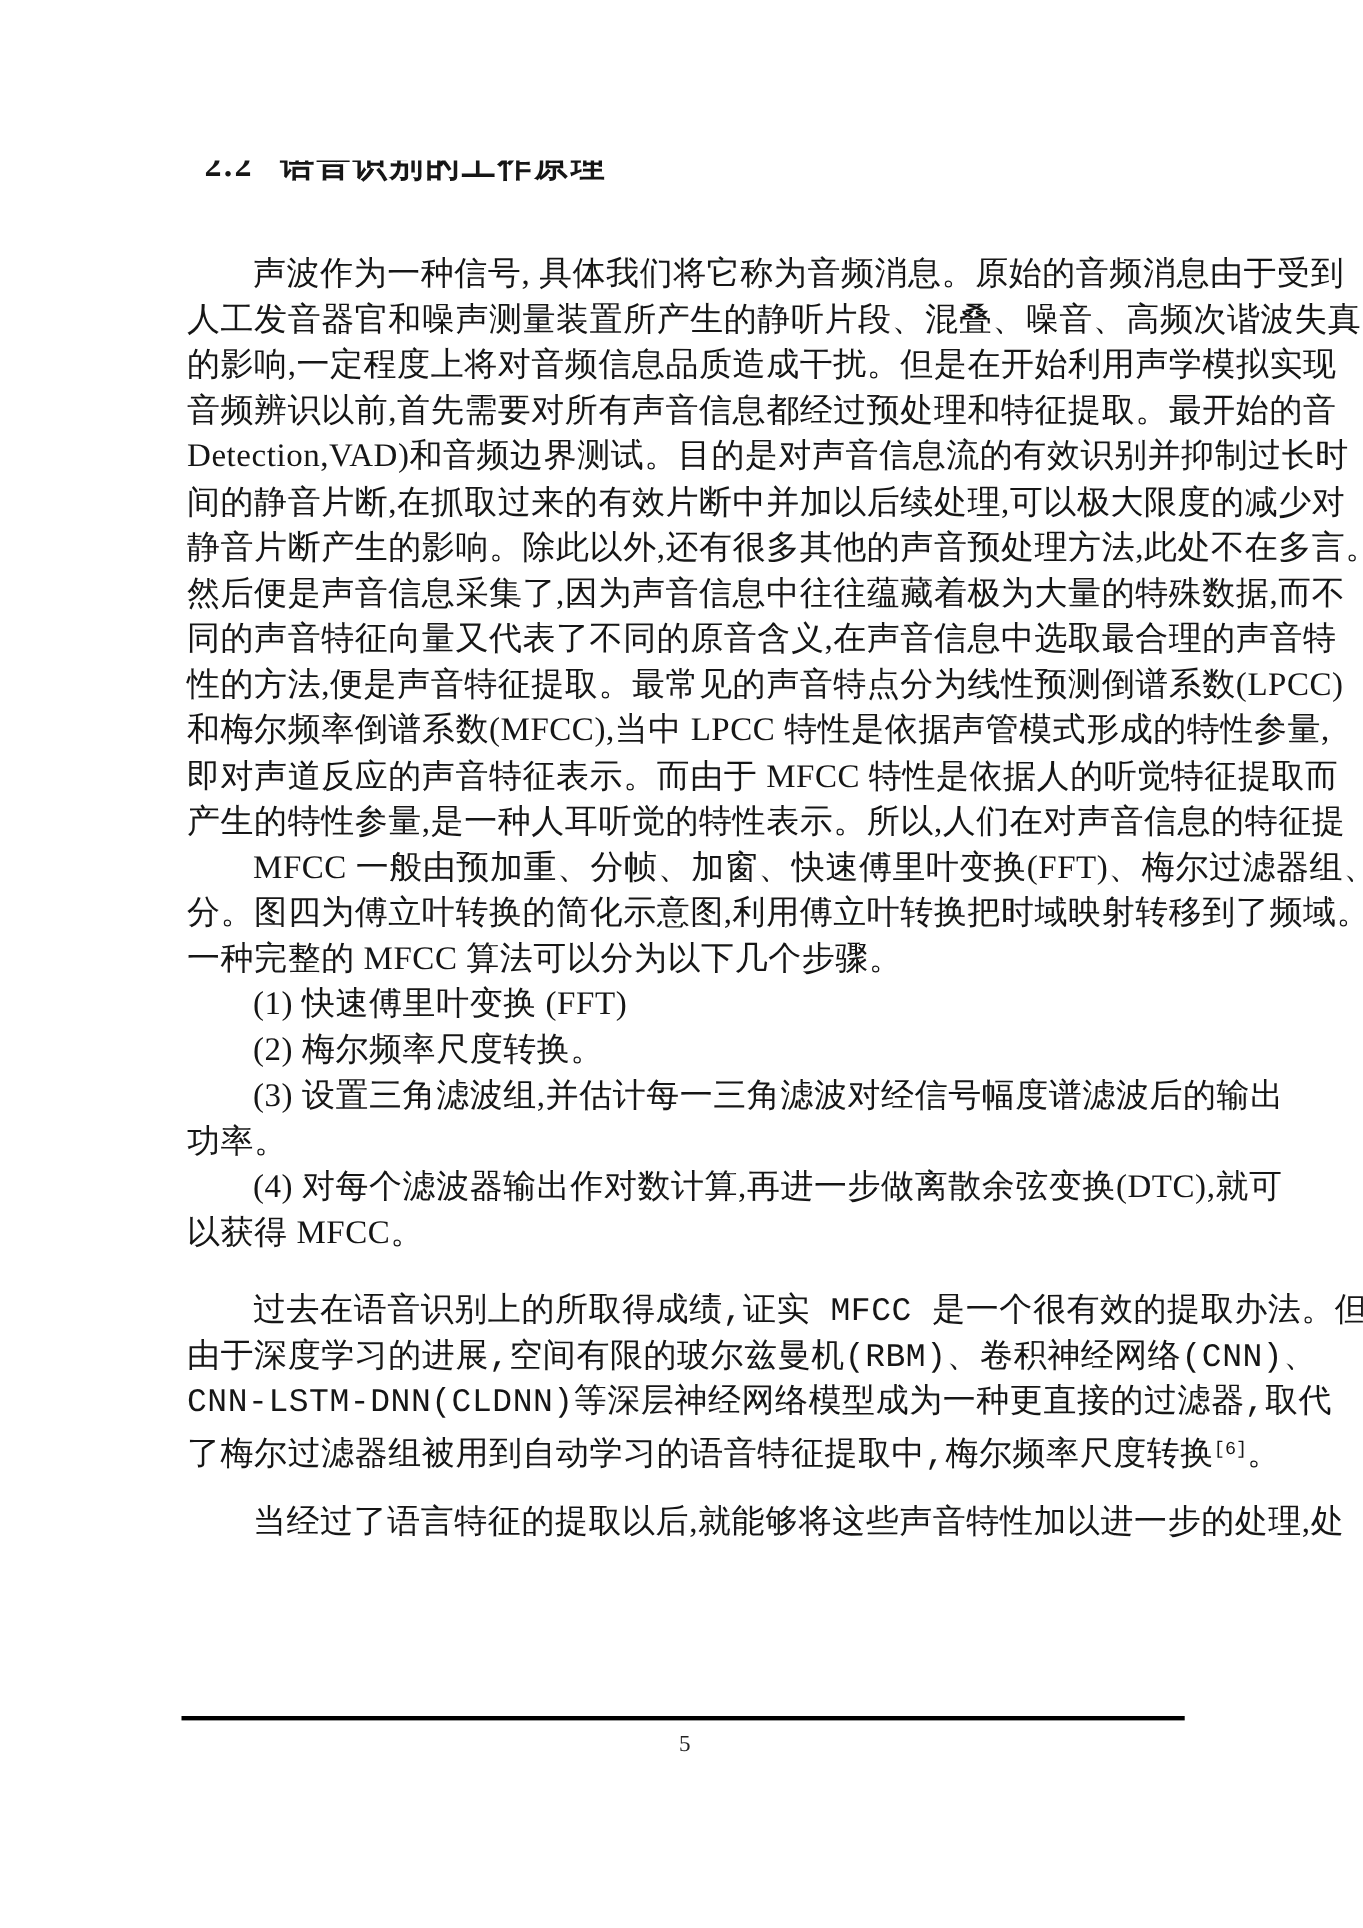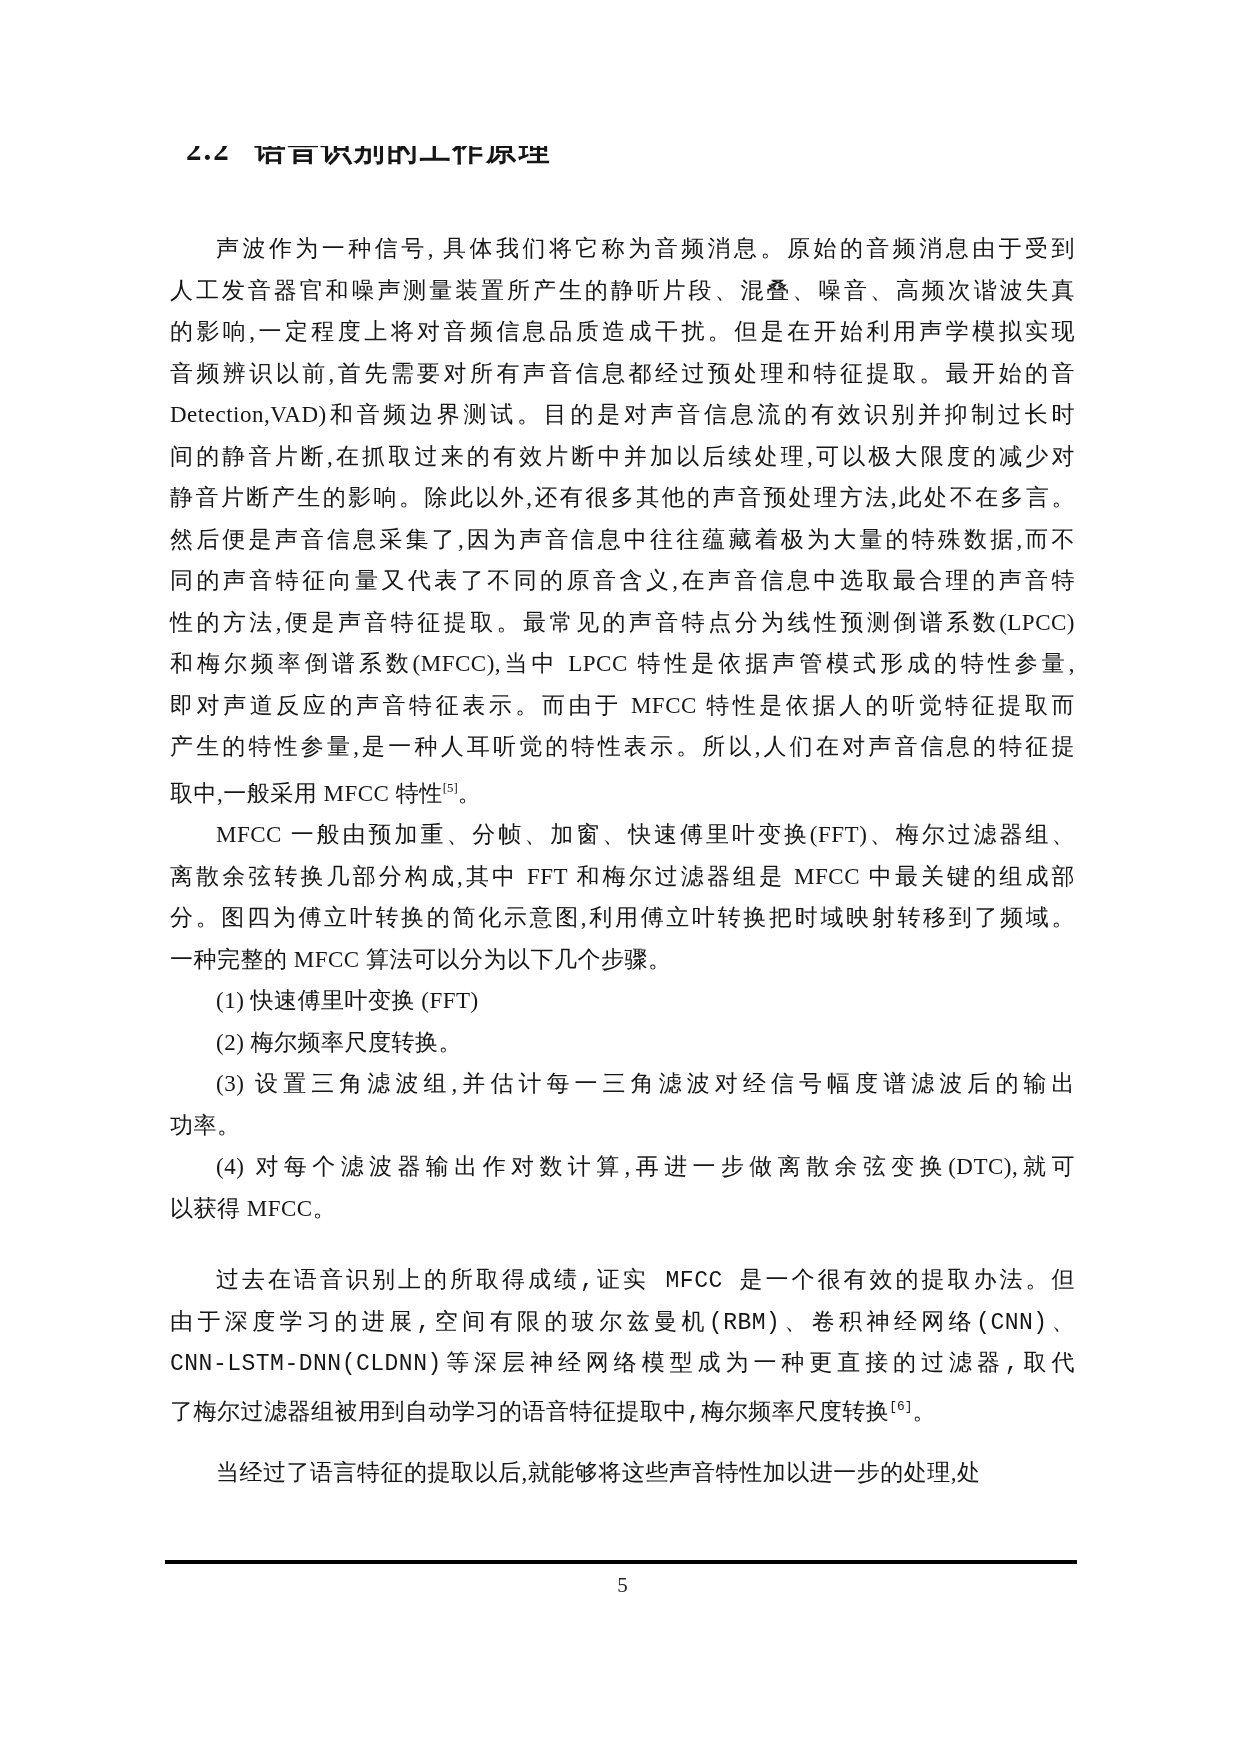--- a/index.html
+++ b/index.html
@@ -36,21 +36,21 @@
     white-space: nowrap;
   }
   .heading .heading-title { margin-left: 24px; }
 
   .para { margin: 0; }
   .para-first { margin-top: 55px; }
   .gap-before { margin-top: 32px; font-family: Liberation Mono, monospace; }
   .gap-before-small { margin-top: 18px; }
 
   .line {
-    font-size: 23px;
+    font-size: 30px;
     line-height: 41.5px;
     white-space: nowrap;
     text-align: justify;
     text-align-last: justify;
     letter-spacing: 0.5px;
   }
   .line.end {
     text-align-last: left;
   }
   .line.ind {
@@ -97,26 +97,24 @@
     <div class="line">音频辨识以前,首先需要对所有声音信息都经过预处理和特征提取。最开始的音</div>
     <div class="line">Detection,VAD)和音频边界测试。目的是对声音信息流的有效识别并抑制过长时</div>
     <div class="line">间的静音片断,在抓取过来的有效片断中并加以后续处理,可以极大限度的减少对</div>
     <div class="line">静音片断产生的影响。除此以外,还有很多其他的声音预处理方法,此处不在多言。</div>
     <div class="line">然后便是声音信息采集了,因为声音信息中往往蕴藏着极为大量的特殊数据,而不</div>
     <div class="line">同的声音特征向量又代表了不同的原音含义,在声音信息中选取最合理的声音特</div>
     <div class="line">性的方法,便是声音特征提取。最常见的声音特点分为线性预测倒谱系数(LPCC)</div>
     <div class="line">和梅尔频率倒谱系数(MFCC),当中 LPCC 特性是依据声管模式形成的特性参量,</div>
     <div class="line">即对声道反应的声音特征表示。而由于 MFCC 特性是依据人的听觉特征提取而</div>
     <div class="line">产生的特性参量,是一种人耳听觉的特性表示。所以,人们在对声音信息的特征提</div>
-    <div class="line end"><span>取中,一般采用 MFCC 特性</span><sup class="cite">[5]</sup><span>。</span></div>
   </div>
 
   <div class="para">
     <div class="line ind">MFCC 一般由预加重、分帧、加窗、快速傅里叶变换(FFT)、梅尔过滤器组、</div>
-    <div class="line">离散余弦转换几部分构成,其中 FFT 和梅尔过滤器组是 MFCC 中最关键的组成部</div>
     <div class="line">分。图四为傅立叶转换的简化示意图,利用傅立叶转换把时域映射转移到了频域。</div>
     <div class="line end">一种完整的 MFCC 算法可以分为以下几个步骤。</div>
   </div>
 
   <div class="para">
     <div class="line ind end">(1) 快速傅里叶变换 (FFT)</div>
     <div class="line ind end">(2) 梅尔频率尺度转换。</div>
     <div class="line ind">(3) 设置三角滤波组,并估计每一三角滤波对经信号幅度谱滤波后的输出</div>
     <div class="line end">功率。</div>
     <div class="line ind">(4) 对每个滤波器输出作对数计算,再进一步做离散余弦变换(DTC),就可</div>

